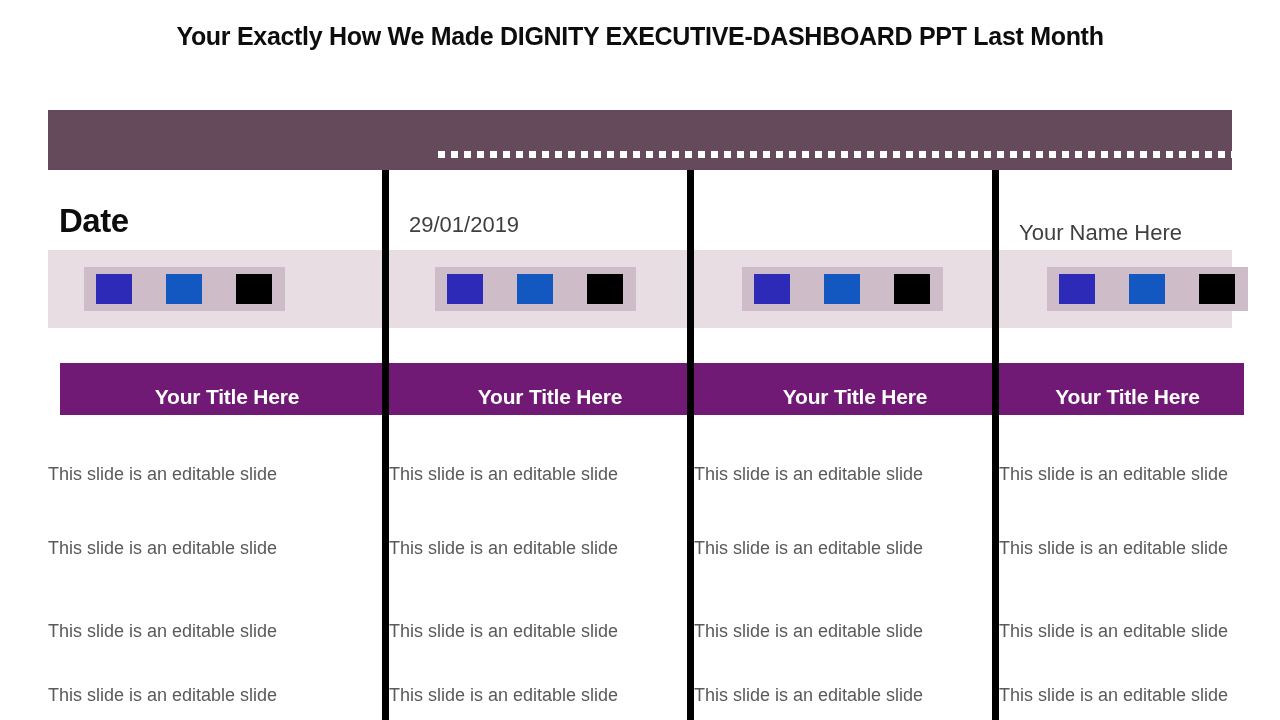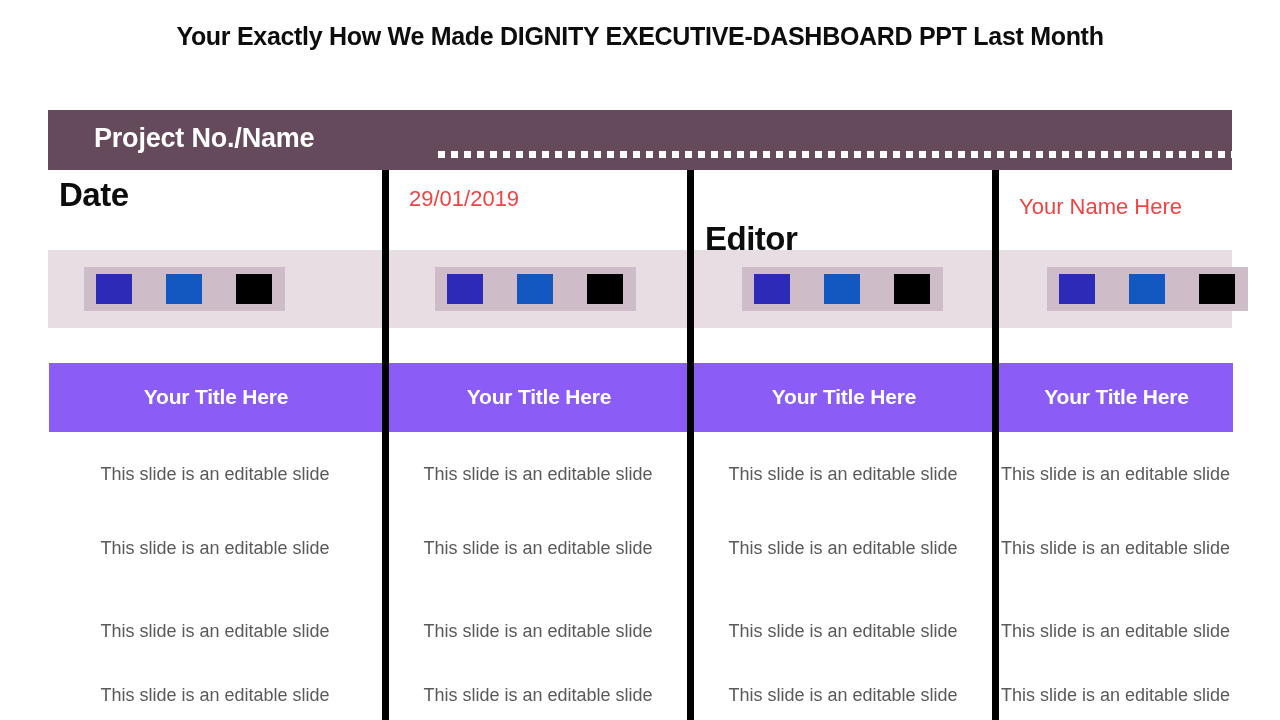--- a/index.html
+++ b/index.html
@@ -67,21 +67,21 @@
     background-image: repeating-linear-gradient(
       to right,
       #ffffff 0px, #ffffff 7px,
       rgba(0,0,0,0) 7px, rgba(0,0,0,0) 13px);
   }
 
   
   #meta-row {
     position: absolute;
     left: 0;
-    top: 48px;
+    top: 74px;
     width: 1184px;
     height: 72px;
     text-align: right;
   }
   .meta-cell {
     position: absolute;
     top: 0;
     height: 80px;
   }
   .meta-label {
@@ -93,21 +93,21 @@
     color: #0d0d0d;
     letter-spacing: -0.5px;
     white-space: nowrap;
   }
   .meta-value {
     position: absolute;
     left: 20px;
     top: 28px;
     font-size: 22px;
     font-weight: normal;
-    color: #ef4444;
+    color: #404040;
     white-space: nowrap;
   }
 
   
   #swatch-row {
     position: absolute;
     left: 0;
     top: 140px;
     width: 1184px;
     height: 78px;
@@ -127,25 +127,25 @@
   .swatch {
     position: absolute;
     top: 7px;
     width: 36px;
     height: 30px;
   }
 
   
   #title-bar {
     position: absolute;
-    left: 1px;
+    left: 12px;
     top: 253px;
     width: 1184px;
-    height: 69px;
-    background: #8b5cf6;
+    height: 52px;
+    background: #701a75;
   }
   .col-title {
     position: absolute;
     top: 22px;
     font-size: 21px;
     font-weight: bold;
     color: #ffffff;
     text-align: center;
     letter-spacing: -0.2px;
     white-space: nowrap;
@@ -157,42 +157,41 @@
     left: 0;
     top: 322px;
     width: 1184px;
     height: 288px;
   }
   .body-cell {
     position: absolute;
     font-size: 18px;
     font-weight: normal;
     color: #5a5a5a;
-    text-align: center;
+    text-align: left;
     white-space: nowrap;
   }
 
   
   .v-divider {
     position: absolute;
     top: 60px;
     width: 7px;
     height: 660px;
     background: #000000;
   }
 </style>
 </head>
 <body>
 
 <div id="slide-title">Your Exactly How We Made DIGNITY EXECUTIVE-DASHBOARD PPT Last Month</div>
 
 <div id="table-frame">
 
   <div id="project-header">
-    <div id="project-header-label">Project No./Name</div>
     <div id="project-dotted-line"></div>
   </div>
 
   <div id="meta-row">
     <div class="meta-cell" style="left:0px; width:334px;">
       <div class="meta-label">Date</div>
     </div>
     <div class="meta-cell" style="left:341px; width:298px;">
       <div class="meta-value">29/01/2019</div>
     </div>

